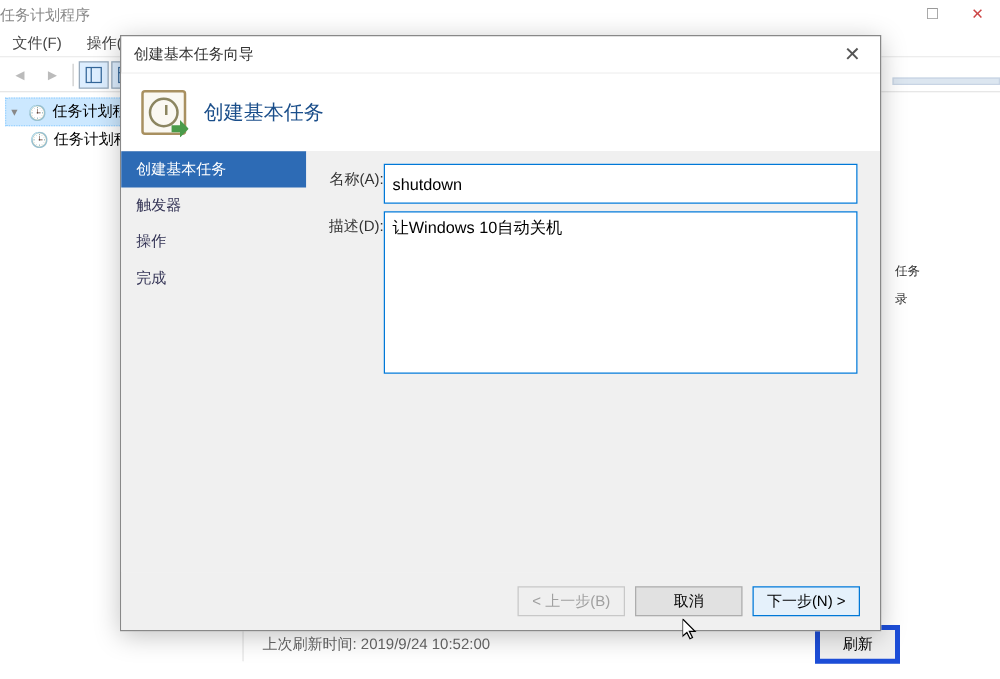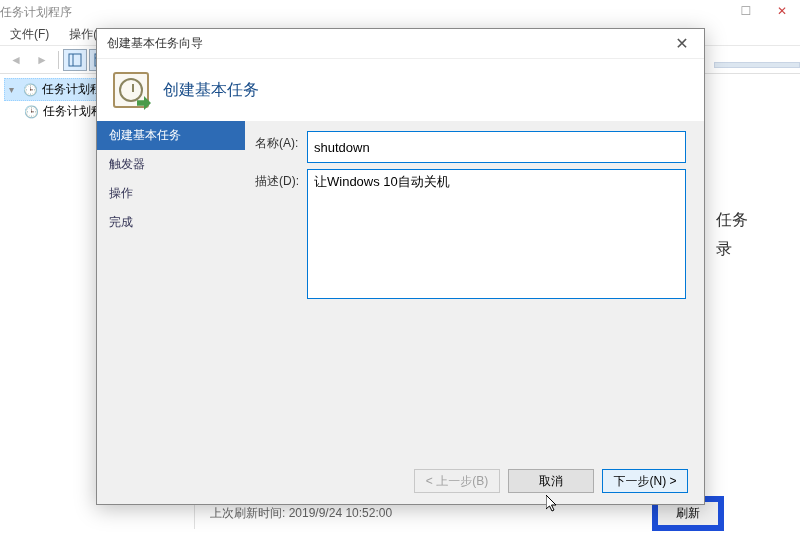--- a/index.html
+++ b/index.html
@@ -93,36 +93,36 @@
     }
     .center-panel {
       flex: 1;
       background: #fff;
       padding: 8px;
     }
     .right-panel {
       width: 90px;
       background: #fff;
       padding: 10px 6px;
-      font-size: 16px;
+      font-size: 10px;
       color: #333;
     }
     .right-panel div { margin-bottom: 8px; }
     .statusline {
       position: absolute;
       bottom: 12px;
       left: 210px;
       font-size: 12px;
       color: #666;
       display: flex;
       align-items: center;
       gap: 260px;
     }
     .refresh-btn {
-      border: 6px solid #1d4ed8;
+      border: 4px solid #1d4ed8;
       background: #f0f0f0;
       padding: 3px 18px;
       font-size: 12px;
     }
 
     
     .dialog {
       position: absolute;
       left: 96px;
       top: 28px;
@@ -239,20 +239,21 @@
     }
     .form-row {
       display: flex;
       margin-bottom: 6px;
     }
     .form-label {
       width: 52px;
       padding-top: 4px;
       font-size: 12px;
       color: #333;
+      text-align: right;
     }
     .form-input {
       flex: 1;
       border: 1px solid #0078d7;
       background: #fff;
       padding: 3px 6px;
       font-family: inherit;
       font-size: 13px;
       height: 32px;
       outline: none;

